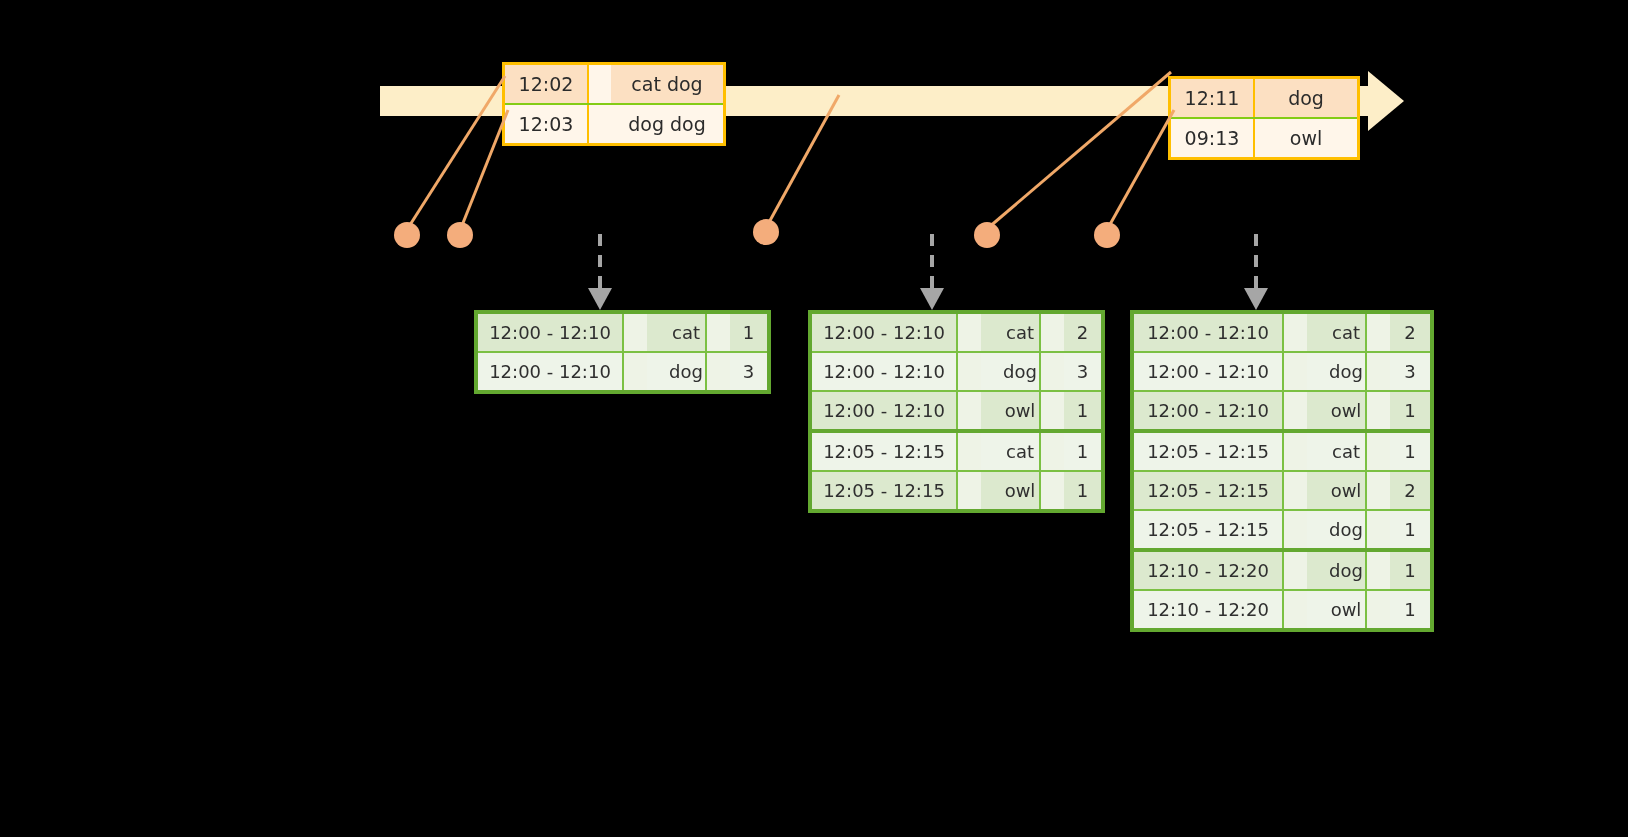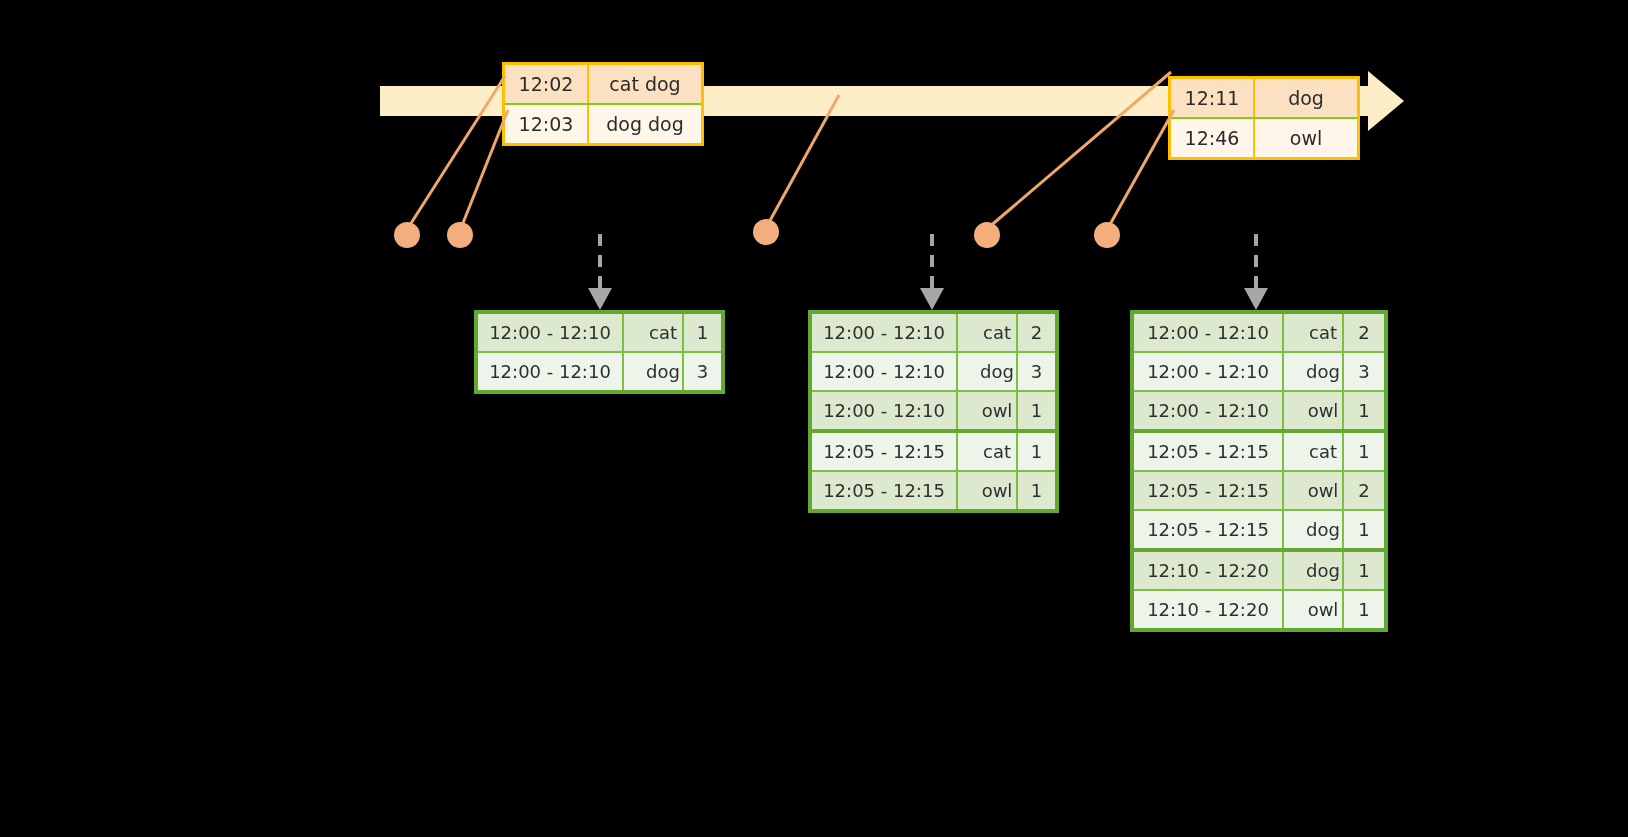--- a/index.html
+++ b/index.html
@@ -69,21 +69,21 @@
     display: flex;
     align-items: center;
     justify-content: center;
     font-size: 19px;
     color: #2b2b2b;
     box-sizing: border-box;
     padding: 0 14px;
   }
 
   #evt-group-1 { left: 502px; top: 62px; }
-  #evt-group-1 .evt-text { width: 112px; }
+  #evt-group-1 .evt-text { width: 112px; margin-left: 22px; }
   #evt-group-2 { left: 836px; top: 81px; }
   #evt-group-2 .evt-text { width: 112px; }
   #evt-group-3 { left: 1168px; top: 76px; }
   #evt-group-3 .evt-text { width: 102px; }
 
   
   .connectors {
     position: absolute;
     left: 0; top: 0;
     width: 1628px;
@@ -96,20 +96,21 @@
     position: absolute;
     border: 4px solid #63a830;
     box-sizing: border-box;
     background: #eef3e6;
   }
   .res-row {
     display: flex;
     align-items: stretch;
     height: 37px;
     border-bottom: 2px solid #7bc043;
+    gap: 23px;
   }
   .res-row:last-child { border-bottom: none; }
   .res-row.grp-end { border-bottom: 4px solid #63a830; }
   .res-row.shade .rc { background: #dce9ce; }
   .rc {
     display: flex;
     align-items: center;
     justify-content: center;
     font-size: 18px;
     color: #2f2f2f;
@@ -148,21 +149,21 @@
     </div>
   </div>
 
 
   <div class="evt-box" id="evt-group-3">
     <div class="evt-row shade">
       <div class="evt-time">12:11</div>
       <div class="evt-text">dog</div>
     </div>
     <div class="evt-row">
-      <div class="evt-time">12:46</div>
+      <div class="evt-time">09:13</div>
       <div class="evt-text">owl</div>
     </div>
   </div>
 
   <svg class="connectors" viewBox="0 0 1628 837">
 
     <line x1="505" y1="76" x2="408" y2="228" stroke="#f0a868" stroke-width="3"></line>
     <line x1="508" y1="110" x2="461" y2="228" stroke="#f0a868" stroke-width="3"></line>
     <line x1="839" y1="95" x2="767" y2="226" stroke="#f0a868" stroke-width="3"></line>
     <line x1="1171" y1="72" x2="988" y2="228" stroke="#f0a868" stroke-width="3"></line>

